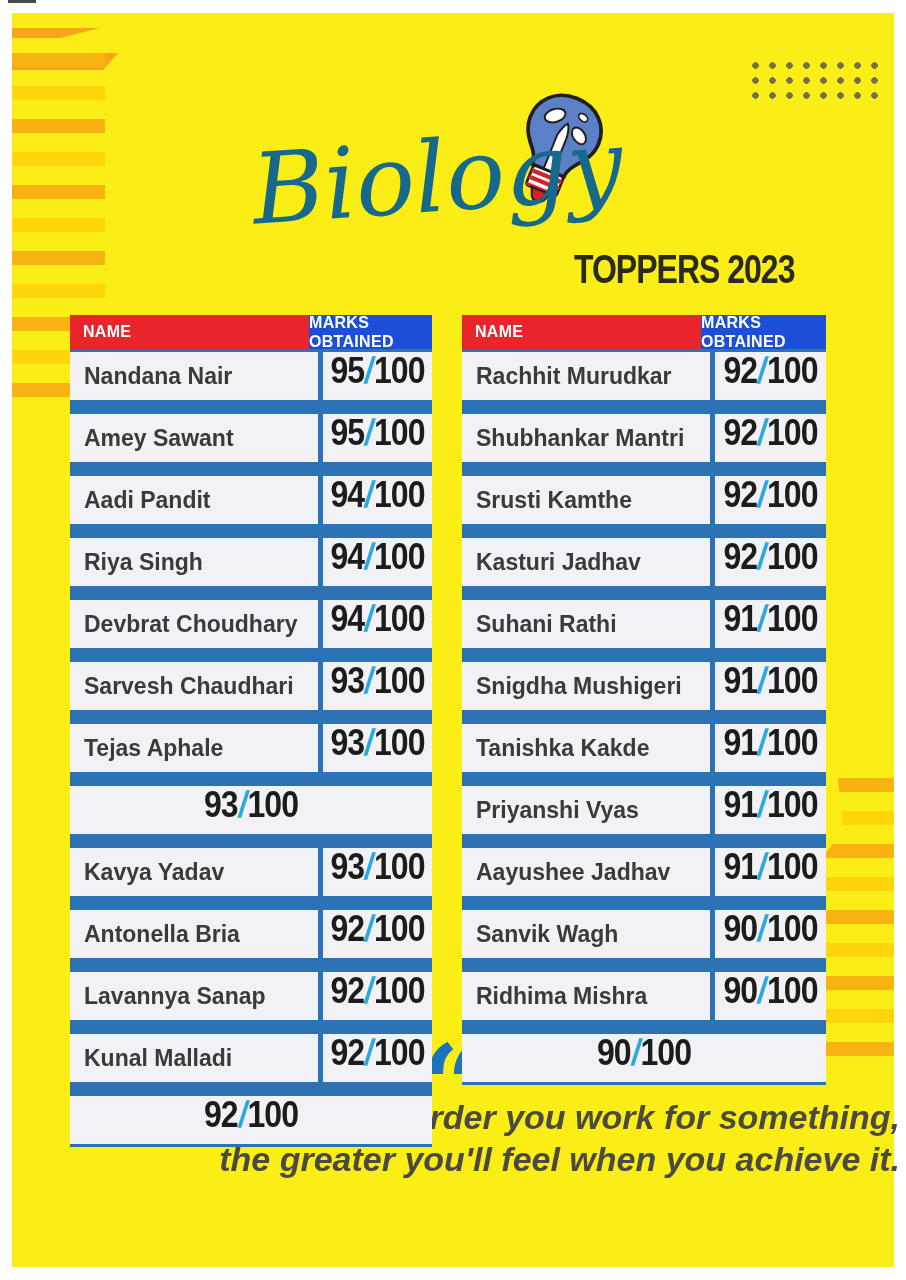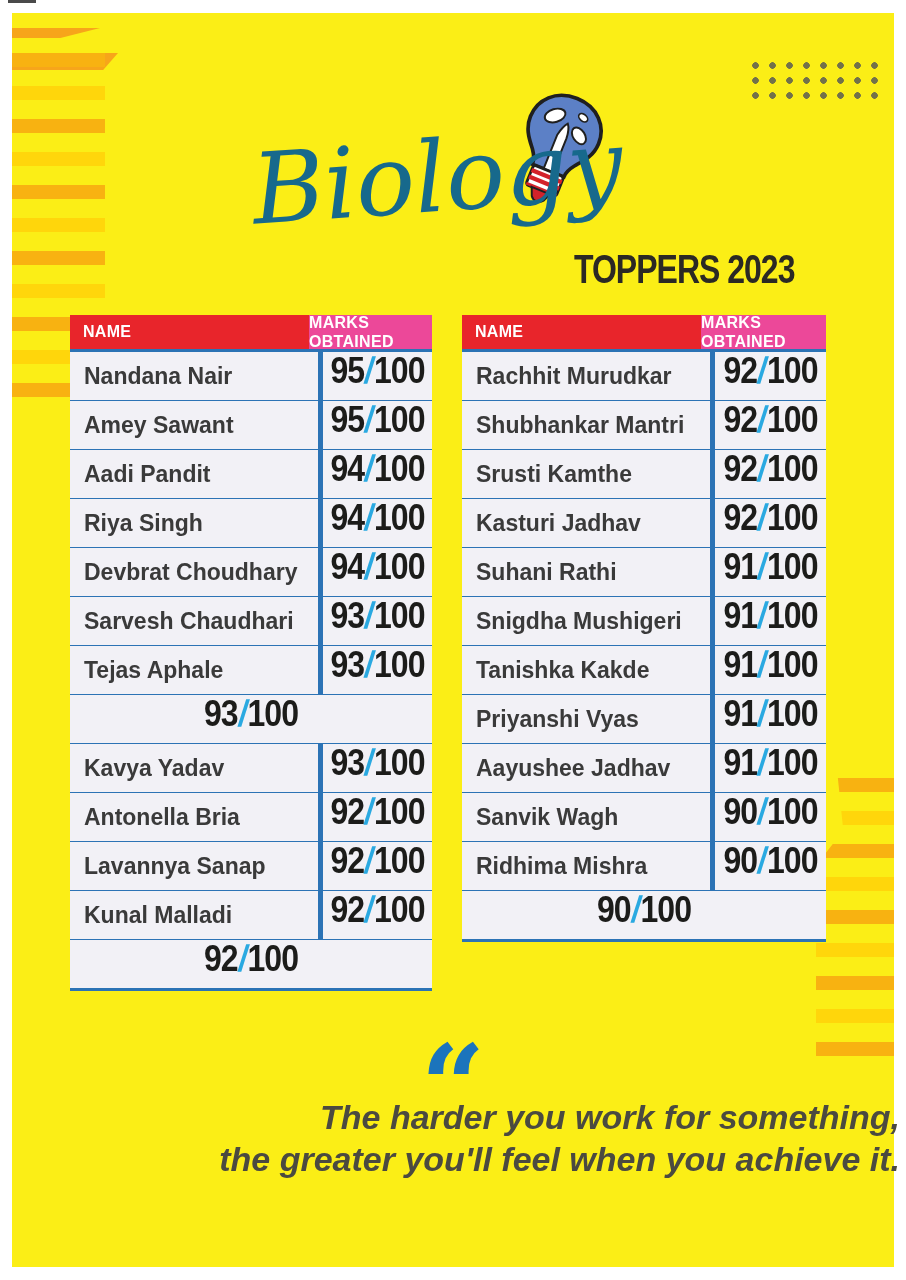--- a/index.html
+++ b/index.html
@@ -49,22 +49,22 @@
   }
 
   
   .table{position:absolute;top:315px;z-index:5;}
   .table.left{left:70px;width:362px;}
   .table.right{left:462px;width:364px;}
   .thead{display:flex;height:34px;}
   .th{display:flex;align-items:center;color:#fff;font-size:16px;font-weight:bold;letter-spacing:.3px;}
   .th span{display:inline-block;transform:scaleY(1.08);}
   .th-name{width:226px;background:#E8252B;padding-left:13px;}
-  .th-marks{flex:1;background:#ec4899;justify-content:center;}
-  .tbody{background:#2C73B5;padding:3px 0;display:flex;flex-direction:column;gap:1px;}
+  .th-marks{flex:1;background:#1d4ed8;justify-content:center;}
+  .tbody{background:#2C73B5;padding:3px 0;display:flex;flex-direction:column;gap:14px;}
   .row{display:flex;gap:5px;height:48px;}
   .cell{background:#F2F1F6;}
   .cell-name{width:234px;display:flex;align-items:center;padding-left:14px;
     font-size:23px;font-weight:600;color:#3A3A3A;white-space:nowrap;}
   .cell-marks{flex:1;display:flex;align-items:flex-start;justify-content:center;
     font-size:32px;font-weight:800;color:#1C1C1A;letter-spacing:-1px;}
   .cell-marks span{display:inline-block;transform:scaleY(1.15);}
   .cell-marks .slash{color:#2AA9E1;transform:scaleY(1.15) skewX(-10deg);margin:0 1px;}
 
   

